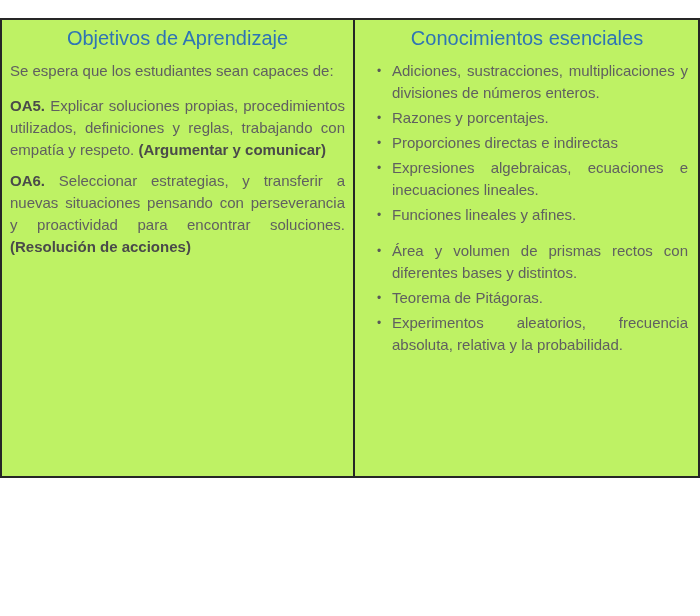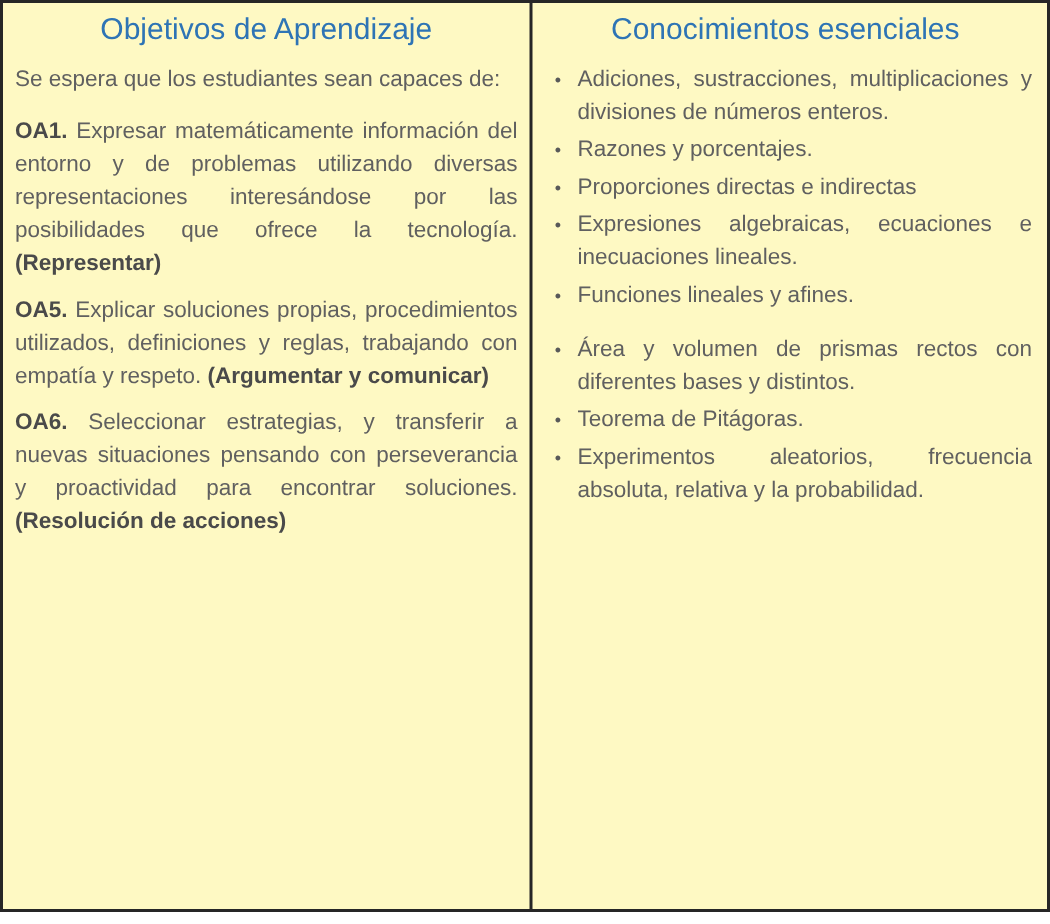--- a/index.html
+++ b/index.html
@@ -8,33 +8,33 @@
     --bold_grey:#4a4a4a;
     --border:#262626;
   }
   html,body{margin:0;padding:0;background:#ffffff;}
   body{
     font-family:"Liberation Sans", sans-serif;
     color:var(--body_grey);
     -webkit-font-smoothing:antialiased;
   }
   .doc-table{
-    width:700px;height:608px;box-sizing:border-box;
+    width:700px;height:460px;box-sizing:border-box;
     border:2px solid var(--border);
-    display:flex;overflow:hidden;background:#fef9c3;
+    display:flex;overflow:hidden;background:#bef264;margin-top:18px;
   }
   .cell{box-sizing:border-box;font-size:15px;line-height:22px;}
   .cell-left{
     width:353px;flex:none;
     border-right:2px solid var(--border);
     padding:3px 8px 4px 8px;
   }
   .cell-right{
     flex:1;
-    padding:3px 10px 4px 4px;
+    padding:3px 10px 4px 11px;
   }
   .col-header{
     font-size:20px;line-height:26px;font-weight:400;
     color:var(--header_blue);
     text-align:center;
     margin:2px 0 9px 0;
   }
   .intro{margin:0 0 13px 0;}
   p.oa{margin:0 0 9px 0;text-align:justify;}
   p.oa:last-child{margin-bottom:0;}
@@ -50,21 +50,20 @@
 </style>
 </head>
 <body>
 
 <div class="doc-table">
 
   <div class="cell cell-left">
     <div class="col-header">Objetivos de Aprendizaje</div>
     <p class="intro">Se espera que los estudiantes sean capaces de:</p>
 
-    <p class="oa"><b class="oa-code">OA1.</b> <span>Expresar matemáticamente información del entorno y de problemas utilizando diversas representaciones interesándose por las posibilidades que ofrece la tecnología.</span> <b class="oa-skill">(Representar)</b></p>
 
 
 
 
     <p class="oa"><b class="oa-code">OA5.</b> <span>Explicar soluciones propias, procedimientos utilizados, definiciones y reglas, trabajando con empatía y respeto.</span> <b class="oa-skill">(Argumentar y comunicar)</b></p>
 
     <p class="oa"><b class="oa-code">OA6.</b> <span>Seleccionar estrategias, y transferir a nuevas situaciones pensando con perseverancia y proactividad para encontrar soluciones.</span> <b class="oa-skill">(Resolución de acciones)</b></p>
   </div>
 
   <div class="cell cell-right">

